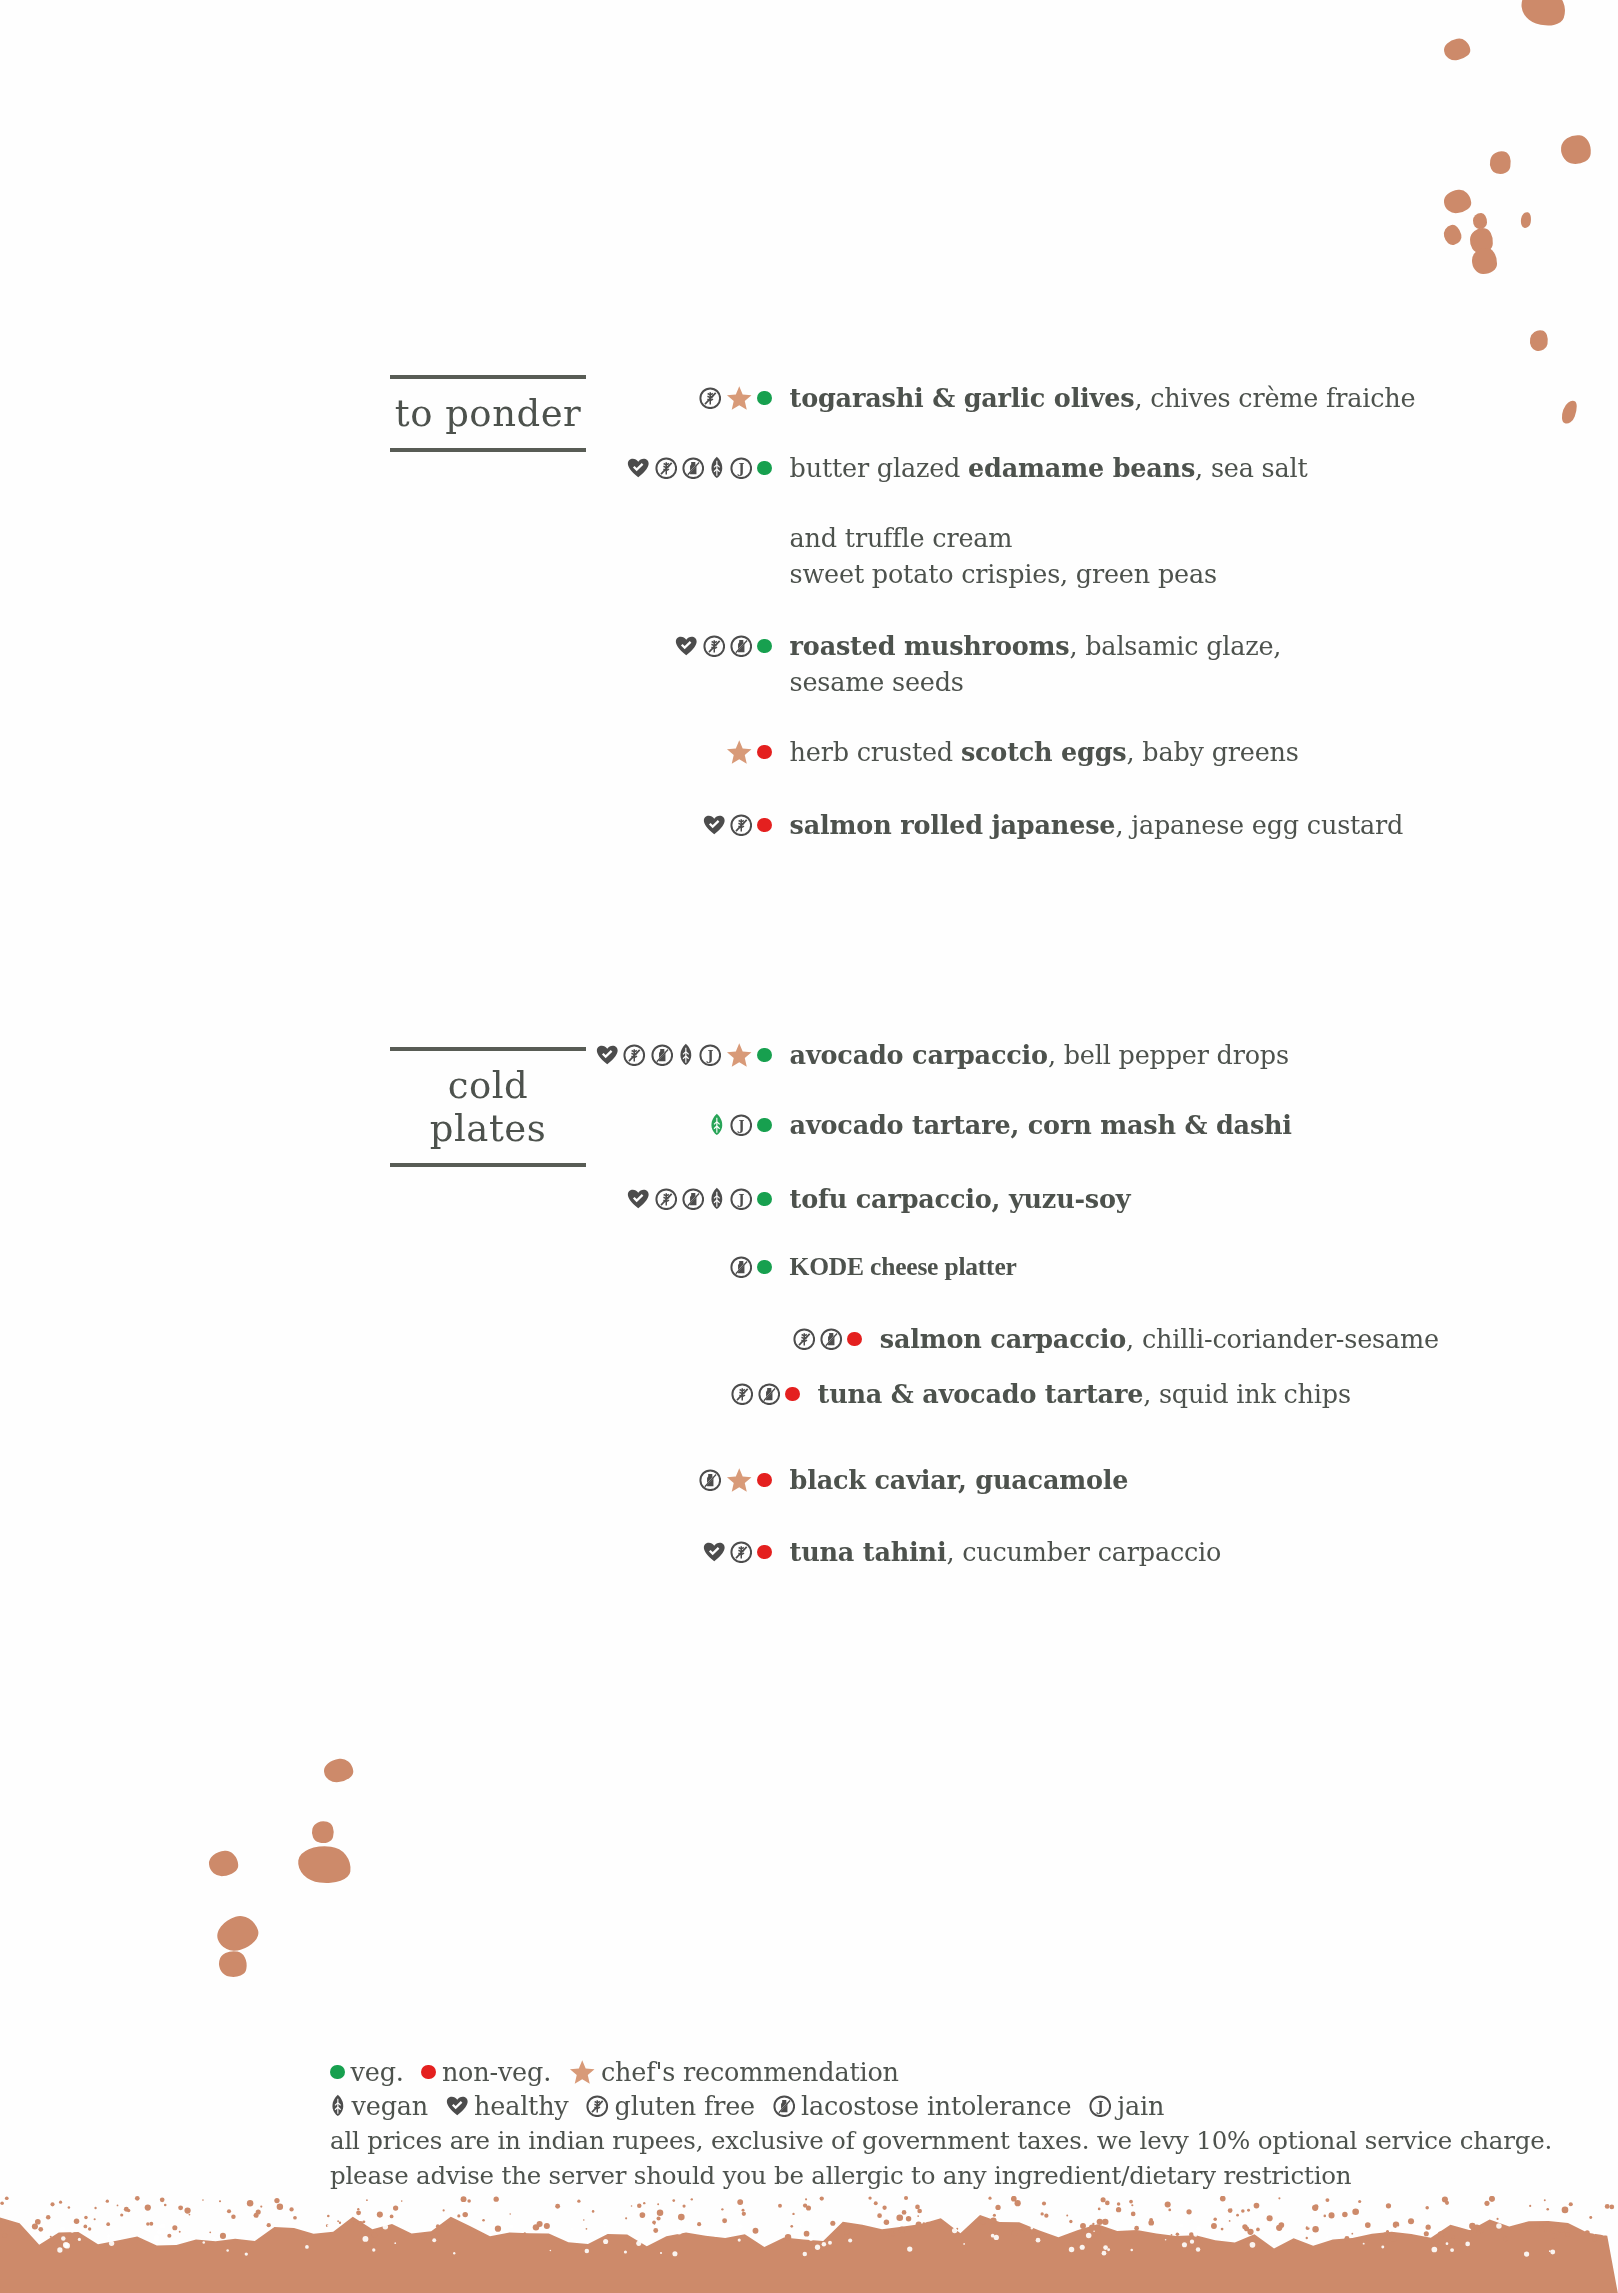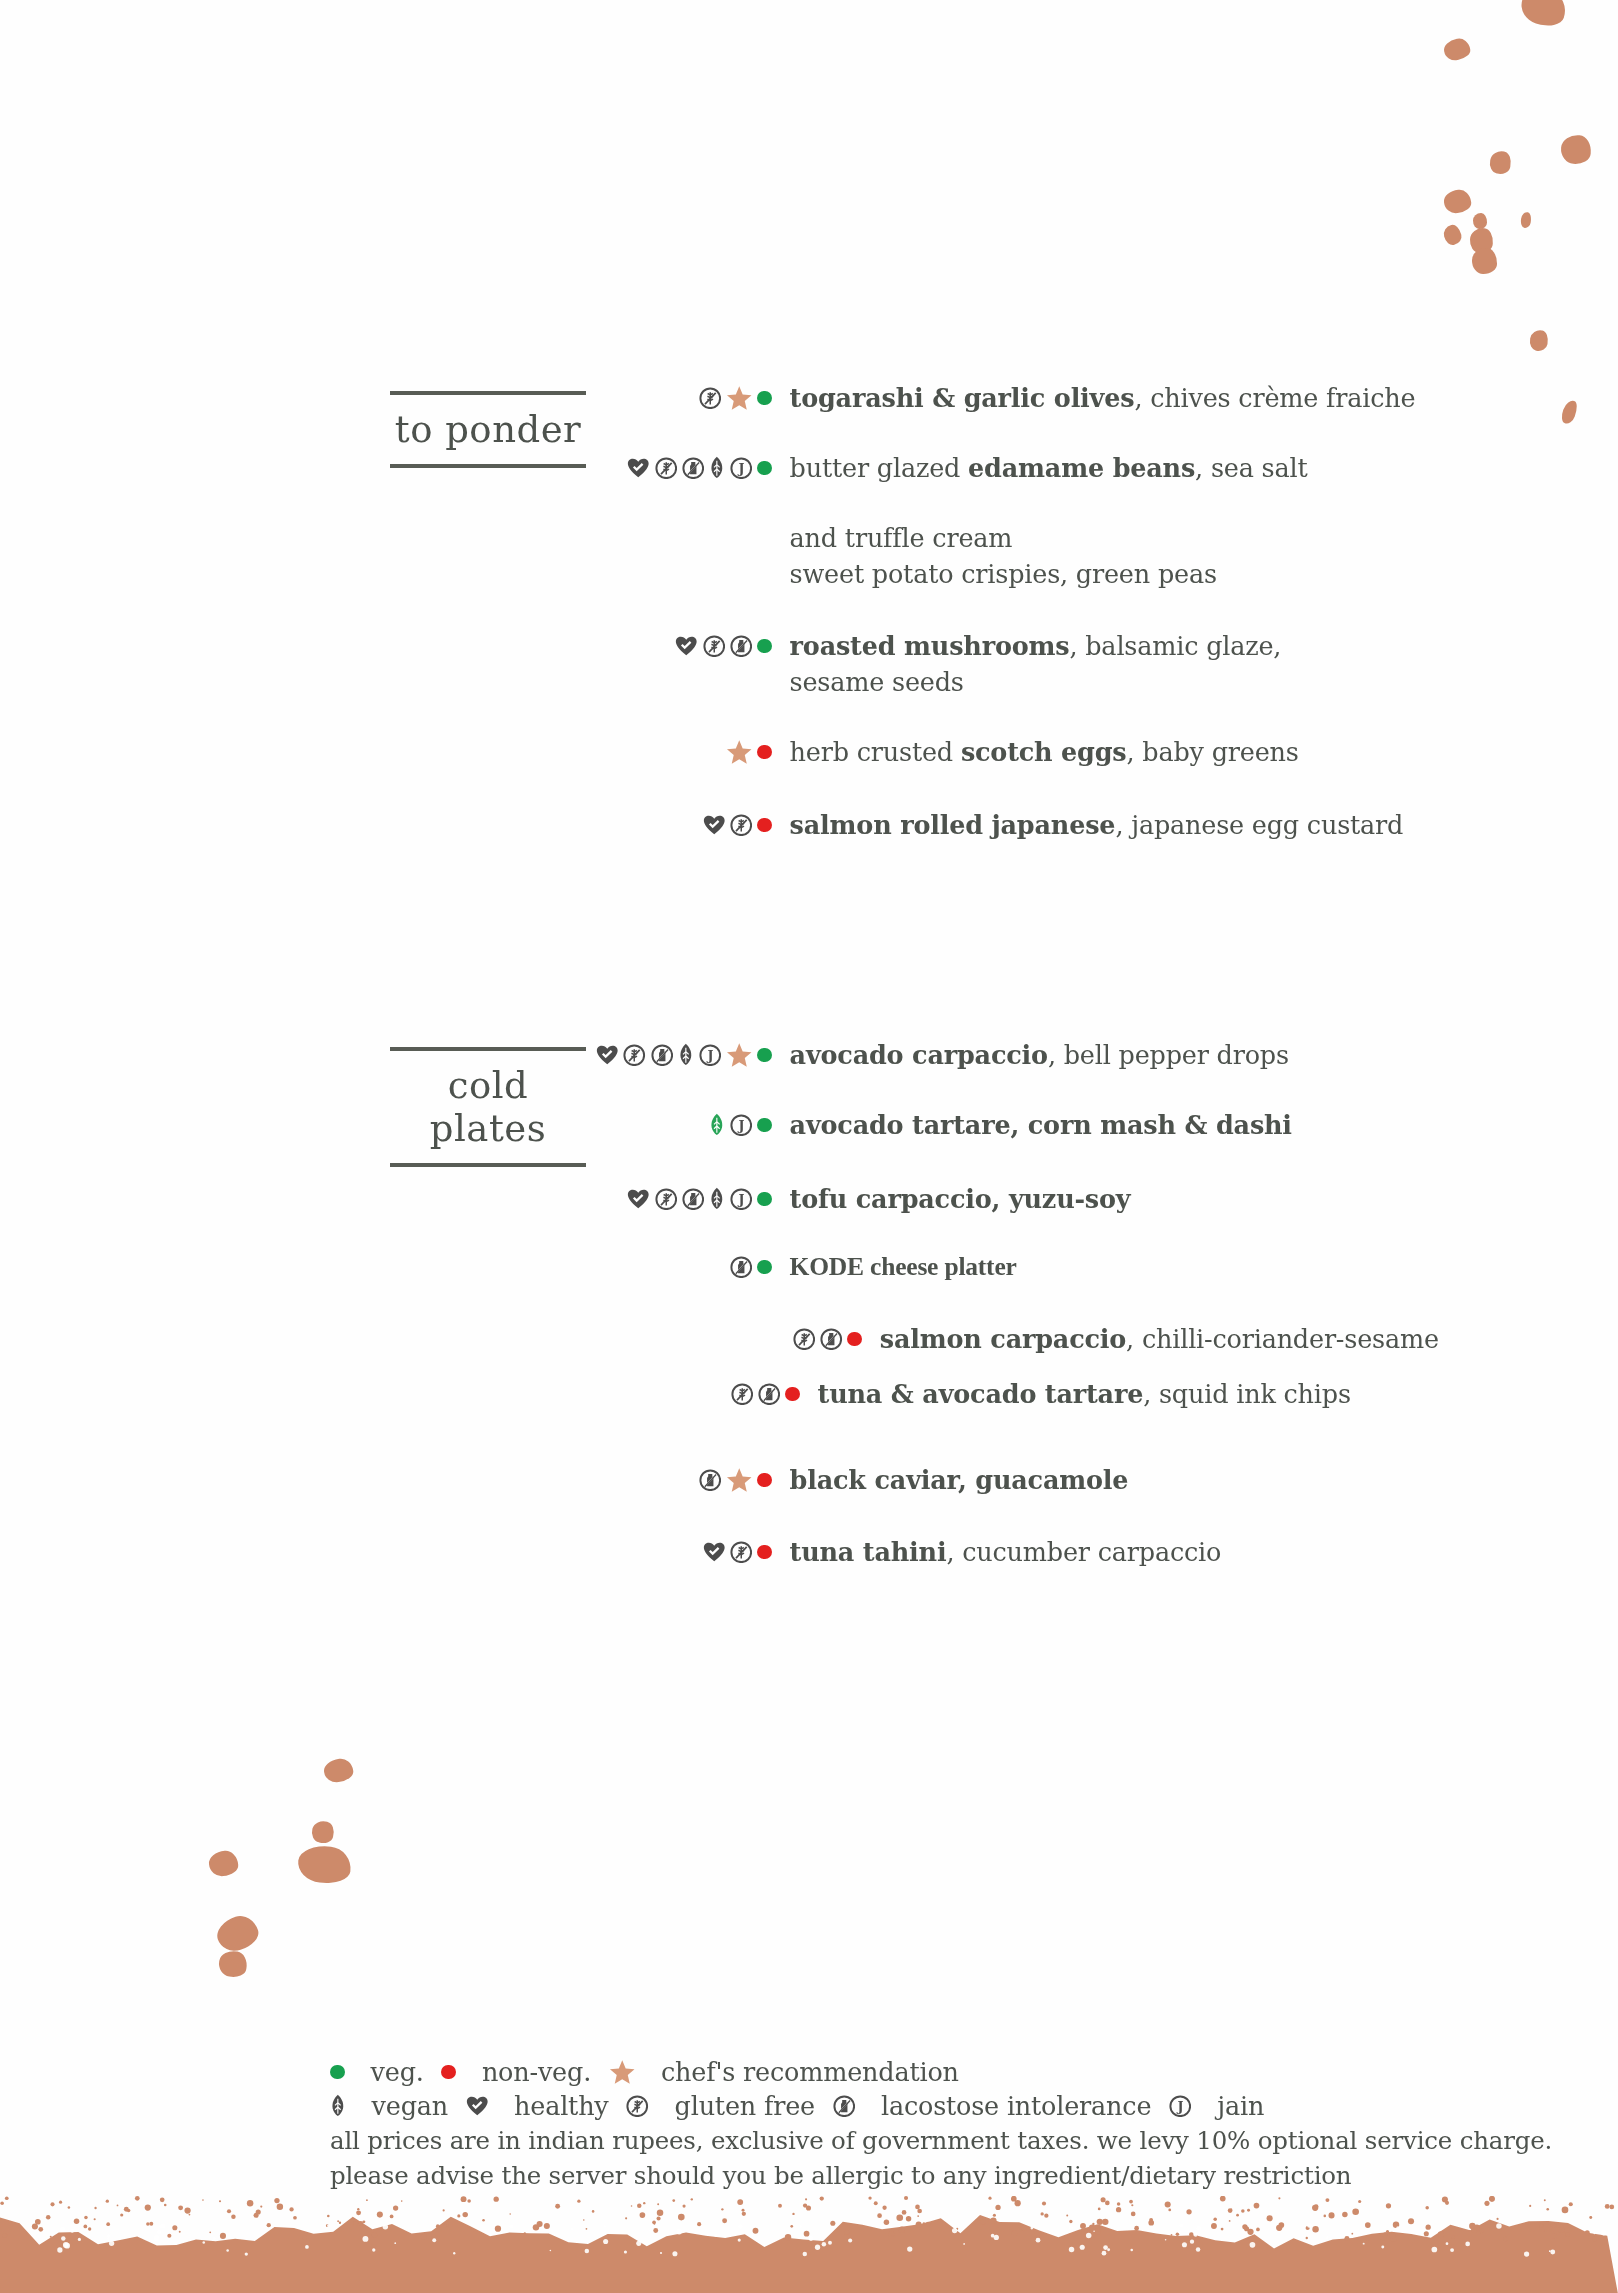--- a/index.html
+++ b/index.html
@@ -19,35 +19,35 @@
 
   
   .ic{width:22.5px;height:22.5px;display:block;}
   .ic.star{width:26.5px;height:26.5px;}
   .ic.leaf{width:15.7px;height:24.5px;}
   .dot{width:14.7px;height:14.7px;border-radius:50%;display:block;}
 
   
   .legend{position:absolute;left:330px;top:2055px;color:#4d524d;}
   .legend-row{display:flex;align-items:center;height:34px;font-size:25.5px;letter-spacing:-0.2px;}
-  .legend-group{display:flex;align-items:center;margin-right:17.6px;gap:20px;}
+  .legend-group{display:flex;align-items:center;margin-right:17.6px;}
   .legend-group .lbl{margin-left:5.9px;}
   .footer-line{font-size:24.5px;line-height:35px;letter-spacing:-0.2px;white-space:nowrap;}
 
   
   .splat{position:absolute;background:#cd8a6a;}
 
   .band{position:absolute;left:0;bottom:0;width:1618px;height:98px;display:block;}
 </style>
 </head>
 <body>
 
 <div class="page">
 
-  <div class="section-title-box" style="top:391px;text-align:center;">
+  <div class="section-title-box" style="top:375px;text-align:center;">
     <div class="rule"></div>
     <div class="title">to ponder</div>
     <div class="rule"></div>
   </div>
 
   <div class="section-title-box" style="top:1023px;margin-top:24px;">
     <div class="rule"></div>
     <div class="title">cold plates</div>
     <div class="rule"></div>
   </div>

